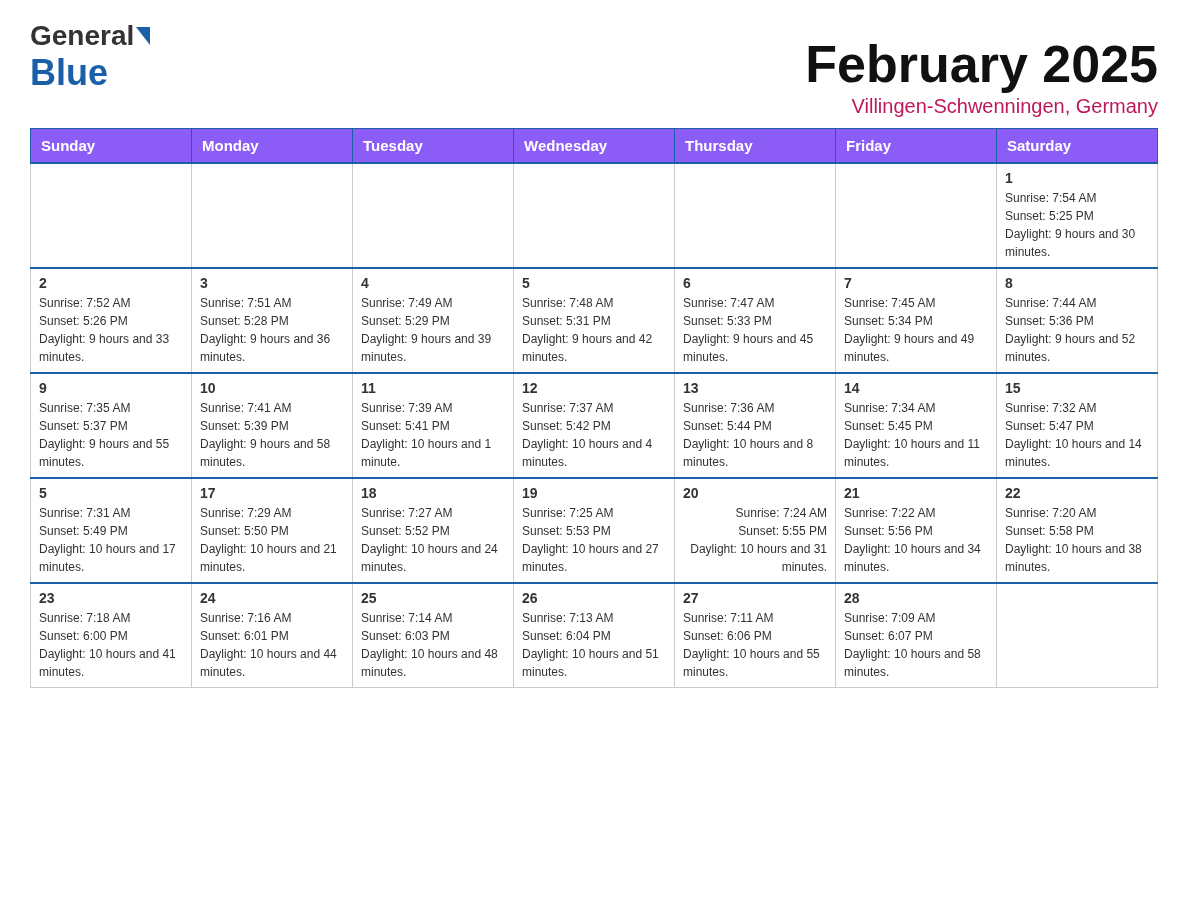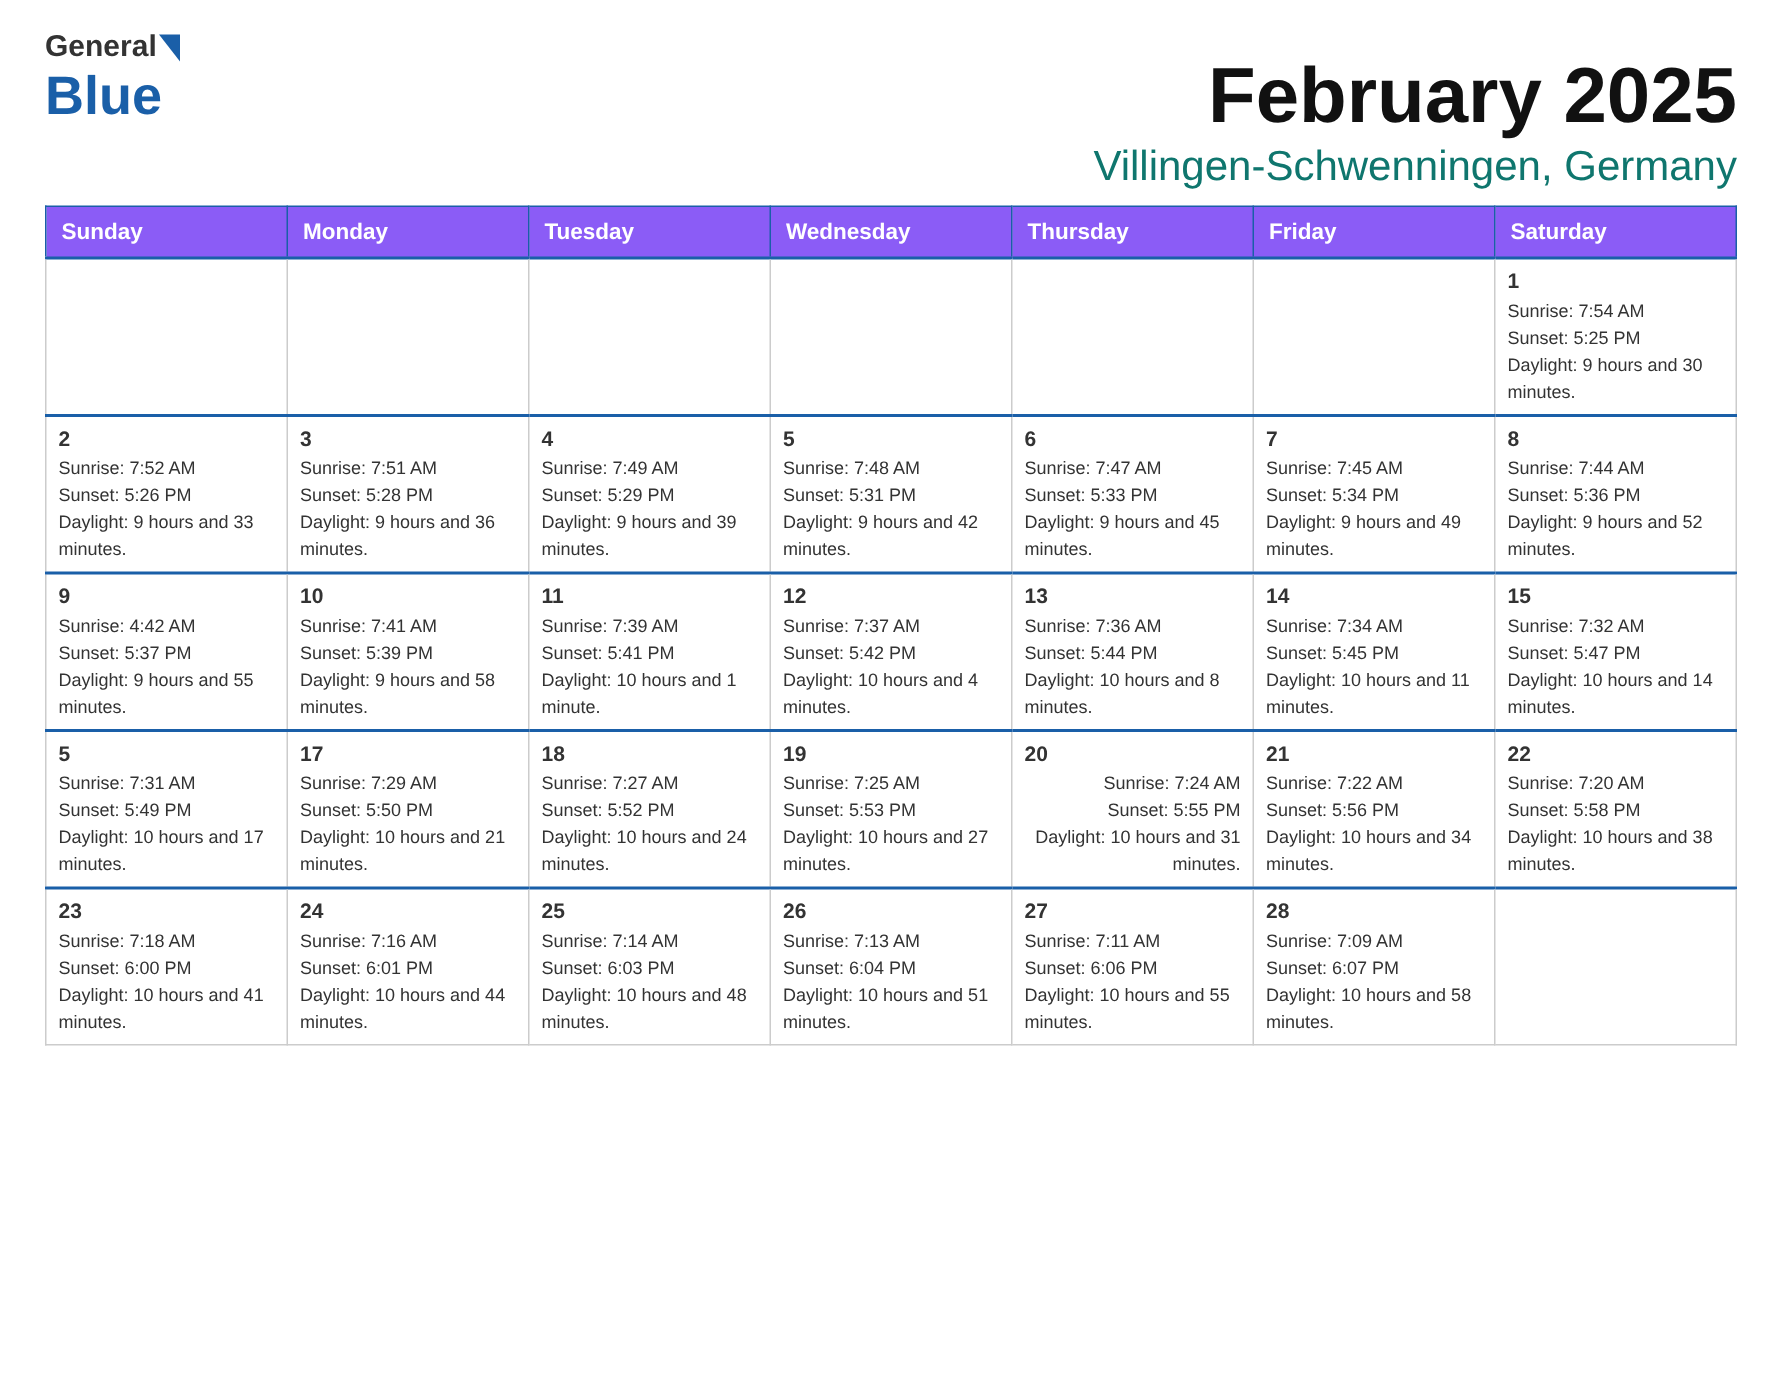--- a/index.html
+++ b/index.html
@@ -15,21 +15,21 @@
       justify-content: space-between;
       align-items: flex-start;
       margin-bottom: 10px;
     }
     .logo {
       display: flex;
       flex-direction: column;
       align-items: flex-start;
     }
     .logo-text {
-      font-size: 20px;
+      font-size: 28px;
       font-weight: bold;
       color: #333;
       display: flex;
       align-items: center;
     }
     .logo-general { color: #333; }
     .logo-arrow {
       width: 0;
       height: 0;
       border-left: 14px solid transparent;
@@ -42,22 +42,22 @@
     }
     .logo-blue { color: #1a5fa8; font-size: 36px; font-weight: bold; }
     .title-block { text-align: right; margin-top: 16px; }
     .month-title {
       font-size: 52px;
       font-weight: bold;
       color: #111;
       line-height: 1.1;
     }
     .location {
-      font-size: 28px;
-      color: #0f766e;
+      font-size: 20px;
+      color: #be185d;
       margin-top: 2px;
     }
     .calendar {
       width: 100%;
       border-collapse: collapse;
       margin-top: 10px;
     }
     .calendar th {
       background-color: #8b5cf6;
       color: #fff;
@@ -184,21 +184,21 @@
         <td>
           <span class="day-number">8</span>
           <div class="day-info" style="white-space: pre-line;">Sunrise: 7:44 AM
 Sunset: 5:36 PM
 Daylight: 9 hours and 52 minutes.</div>
         </td>
       </tr>
       <tr class="week-row">
         <td>
           <span class="day-number">9</span>
-          <div class="day-info" style="white-space: pre-line;">Sunrise: 4:42 AM
+          <div class="day-info" style="white-space: pre-line;">Sunrise: 7:35 AM
 Sunset: 5:37 PM
 Daylight: 9 hours and 55 minutes.</div>
         </td>
         <td>
           <span class="day-number">10</span>
           <div class="day-info" style="white-space: pre-line;">Sunrise: 7:41 AM
 Sunset: 5:39 PM
 Daylight: 9 hours and 58 minutes.</div>
         </td>
         <td>

